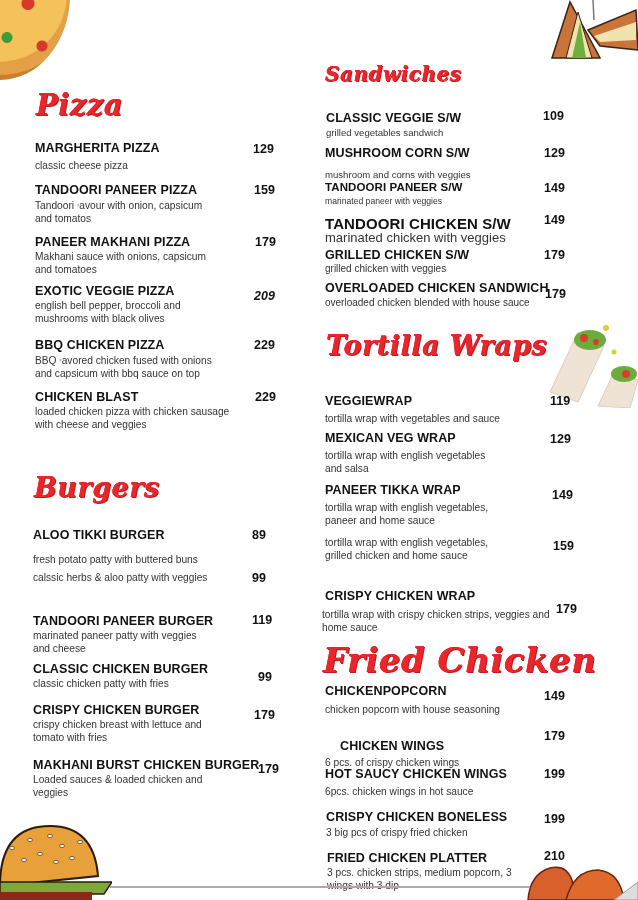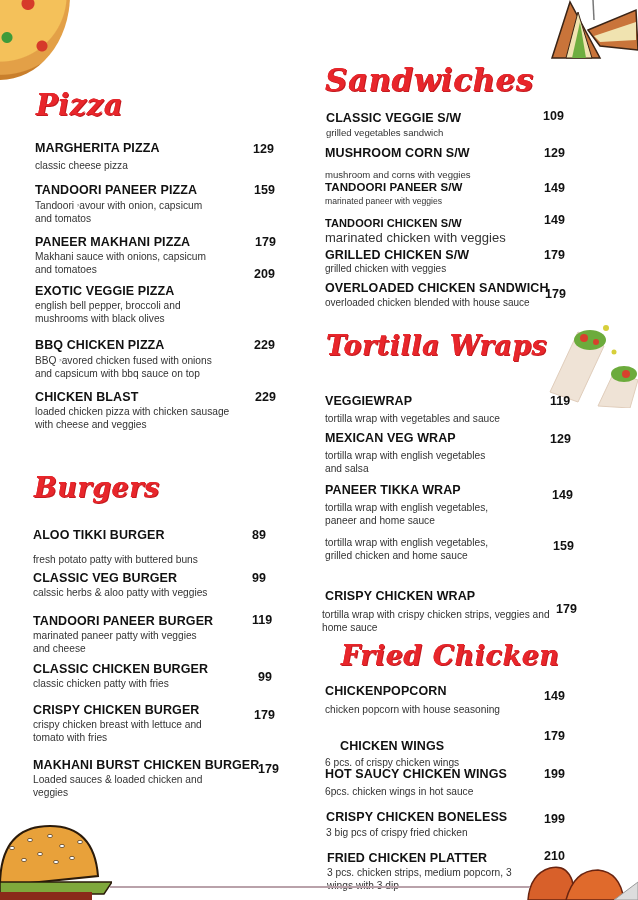--- a/index.html
+++ b/index.html
@@ -123,21 +123,21 @@
   <div class="desc">Makhani sauce with onions, capsicum</div>
   <div class="desc">and tomatoes</div>
 </div>
 <div class="price" style="left:255px; top:235px;">179</div>
 
 <div class="item" style="left:35px; top:284px;">
   <div class="name">EXOTIC VEGGIE PIZZA</div>
   <div class="desc">english bell pepper, broccoli and</div>
   <div class="desc">mushrooms with black olives</div>
 </div>
-<div class="price" style="left:254px; top:267px;">209</div>
+<div class="price" style="left:254px; top:289px;font-style:italic;">209</div>
 
 <div class="item" style="left:35px; top:338px;">
   <div class="name">BBQ CHICKEN PIZZA</div>
   <div class="desc"><span>BBQ </span><span class="glyph">⸗</span><span>avored chicken fused with onions</span></div>
   <div class="desc">and capsicum with bbq sauce on top</div>
 </div>
 <div class="price" style="left:254px; top:338px;">229</div>
 
 <div class="item" style="left:35px; top:390px;">
   <div class="name">CHICKEN BLAST</div>
@@ -148,21 +148,20 @@
 
 <div class="heading" style="left:34px; top:472px; font-size:27px;">Burgers</div>
 
 <div class="item" style="left:33px; top:528px;">
   <div class="name">ALOO TIKKI BURGER</div>
   <div class="desc" style="margin-top:10px;">fresh potato patty with buttered buns</div>
 </div>
 <div class="price" style="left:252px; top:528px;">89</div>
 
 <div class="item" style="left:33px; top:571px;">
-  <div class="name">CLASSIC VEG BURGER</div>
   <div class="desc">calssic herbs &amp; aloo patty with veggies</div>
 </div>
 <div class="price" style="left:252px; top:571px;">99</div>
 
 <div class="item" style="left:33px; top:614px;">
   <div class="name">TANDOORI PANEER BURGER</div>
   <div class="desc">marinated paneer patty with veggies</div>
   <div class="desc">and cheese</div>
 </div>
 <div class="price" style="left:252px; top:613px;">119</div>
@@ -180,42 +179,42 @@
 </div>
 <div class="price" style="left:254px; top:708px;">179</div>
 
 <div class="item" style="left:33px; top:758px;">
   <div class="name">MAKHANI BURST CHICKEN BURGER</div>
   <div class="desc">Loaded sauces &amp; loaded chicken and</div>
   <div class="desc">veggies</div>
 </div>
 <div class="price" style="left:258px; top:762px;">179</div>
 
-<div class="heading" style="left:325px; top:62px; font-size:31px;text-align:center;">Sandwiches</div>
+<div class="heading" style="left:325px; top:62px; font-size:20px;text-align:center;">Sandwiches</div>
 
 <div class="item" style="left:326px; top:111px;">
   <div class="name">CLASSIC VEGGIE S/W</div>
   <div class="desc" style="font-size:9.6px;">grilled vegetables sandwich</div>
 </div>
 <div class="price" style="left:543px; top:109px;">109</div>
 
 <div class="item" style="left:325px; top:146px;">
   <div class="name">MUSHROOM CORN S/W</div>
   <div class="desc" style="font-size:9.6px;margin-top:7px;">mushroom and corns with veggies</div>
 </div>
 <div class="price" style="left:544px; top:146px;">129</div>
 
 <div class="item" style="left:325px; top:180px;">
   <div class="name" style="font-size:11.5px;">TANDOORI PANEER S/W</div>
   <div class="desc" style="font-size:8.6px;">marinated paneer with veggies</div>
 </div>
 <div class="price" style="left:544px; top:181px;">149</div>
 
 <div class="item" style="left:325px; top:216px;">
-  <div class="name" style="font-size:11px;">TANDOORI CHICKEN S/W</div>
+  <div class="name" style="font-size:15px;">TANDOORI CHICKEN S/W</div>
   <div class="desc" style="font-size:13px;">marinated chicken with veggies</div>
 </div>
 <div class="price" style="left:544px; top:213px;">149</div>
 
 <div class="item" style="left:325px; top:248px;">
   <div class="name">GRILLED CHICKEN S/W</div>
   <div class="desc" style="font-size:10px;line-height:11px;">grilled chicken with veggies</div>
 </div>
 <div class="price" style="left:544px; top:248px;">179</div>
 
@@ -253,21 +252,21 @@
 </div>
 <div class="price" style="left:553px; top:539px;">159</div>
 
 <div class="item" style="left:322px; top:589px;">
   <div class="name" style="margin-left:3px;">CRISPY CHICKEN WRAP</div>
   <div class="desc" style="margin-top:4px;">tortilla wrap with crispy chicken strips, veggies and</div>
   <div class="desc">home sauce</div>
 </div>
 <div class="price" style="left:556px; top:602px;">179</div>
 
-<div class="heading" style="left:323px; top:640px; font-size:27px;margin-left:18px;">Fried Chicken</div>
+<div class="heading" style="left:323px; top:640px; font-size:34px;">Fried Chicken</div>
 
 <div class="item" style="left:325px; top:684px;">
   <div class="name">CHICKENPOPCORN</div>
   <div class="desc" style="margin-top:4px;">chicken popcorn with house seasoning</div>
 </div>
 <div class="price" style="left:544px; top:689px;">149</div>
 
 <div class="item" style="left:325px; top:739px;text-align:center;">
   <div class="name">CHICKEN WINGS</div>
   <div class="desc" style="margin-top:2px;">6 pcs. of crispy chicken wings</div>

